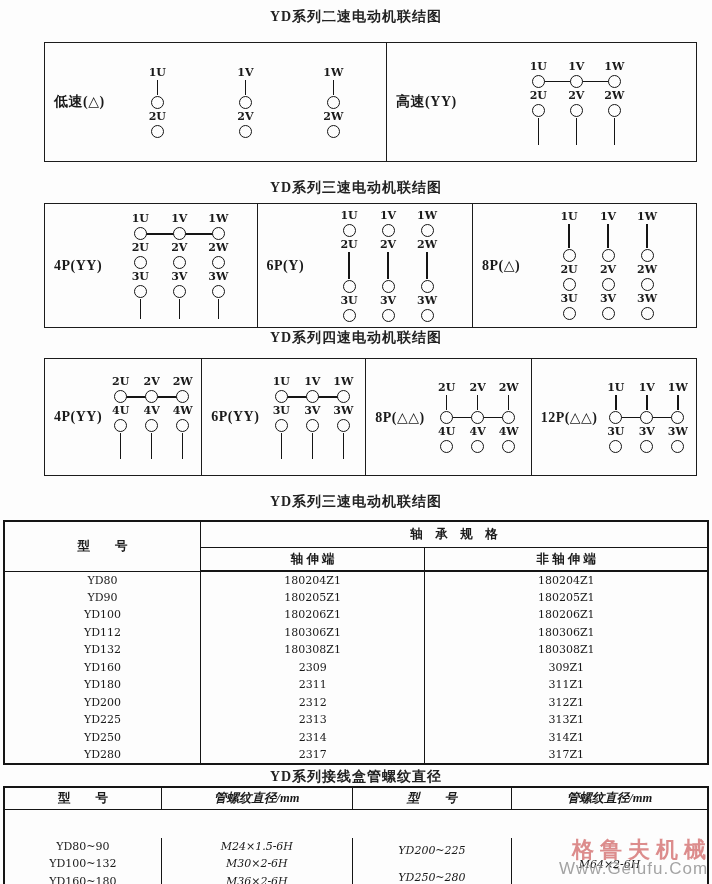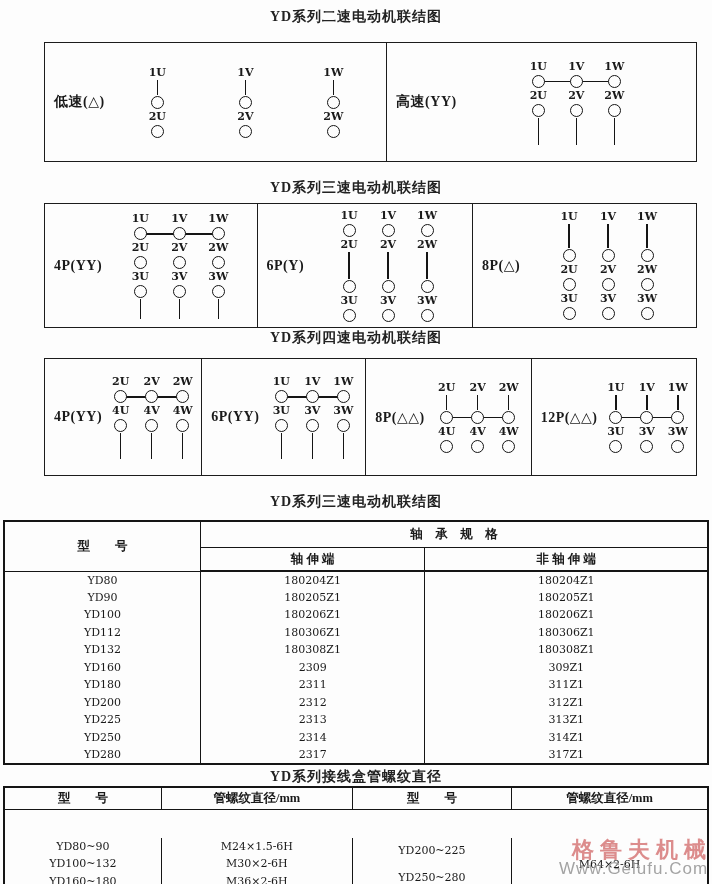--- a/index.html
+++ b/index.html
@@ -56,21 +56,21 @@
   
   .ttable{
     width:706px;margin:0 0 0 3px;border:2px solid #151515;box-sizing:border-box;
     font-size:11px;text-align:center;background:#fdfdfd;
   }
   .trow{display:flex;}
   .thead2{height:21px;border-bottom:1.6px solid #151515;}
   .tbody2{height:53px;margin-top:28px;}
   .tc{box-sizing:border-box;display:flex;justify-content:center;align-items:center;
       font-family:"DejaVu Serif","Liberation Serif",serif;}
-  .tc + .tc{border-left:1.5px solid #151515;}
+  .tc + .tc{border-left:1.5px solid #151515;font-style:italic;}
   .tc0{width:22.2%;}
   .tc1{width:27.2%;}
   .tc2{width:22.7%;}
   .tc3{width:27.9%;}
   .hdrc{font-size:12.5px;font-weight:600;font-family:"Liberation Serif","DejaVu Serif",serif;}
   .tcol{flex-direction:column;justify-content:space-around;align-items:stretch;}
   .tcol div{line-height:13px;}
   
   .wm-brand{
     position:absolute;left:572px;top:835px;font-size:22px;font-weight:bold;

